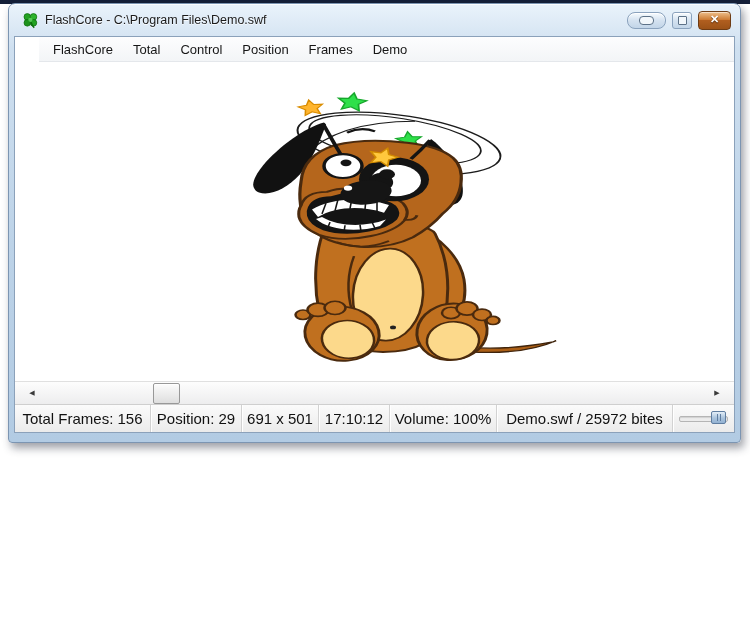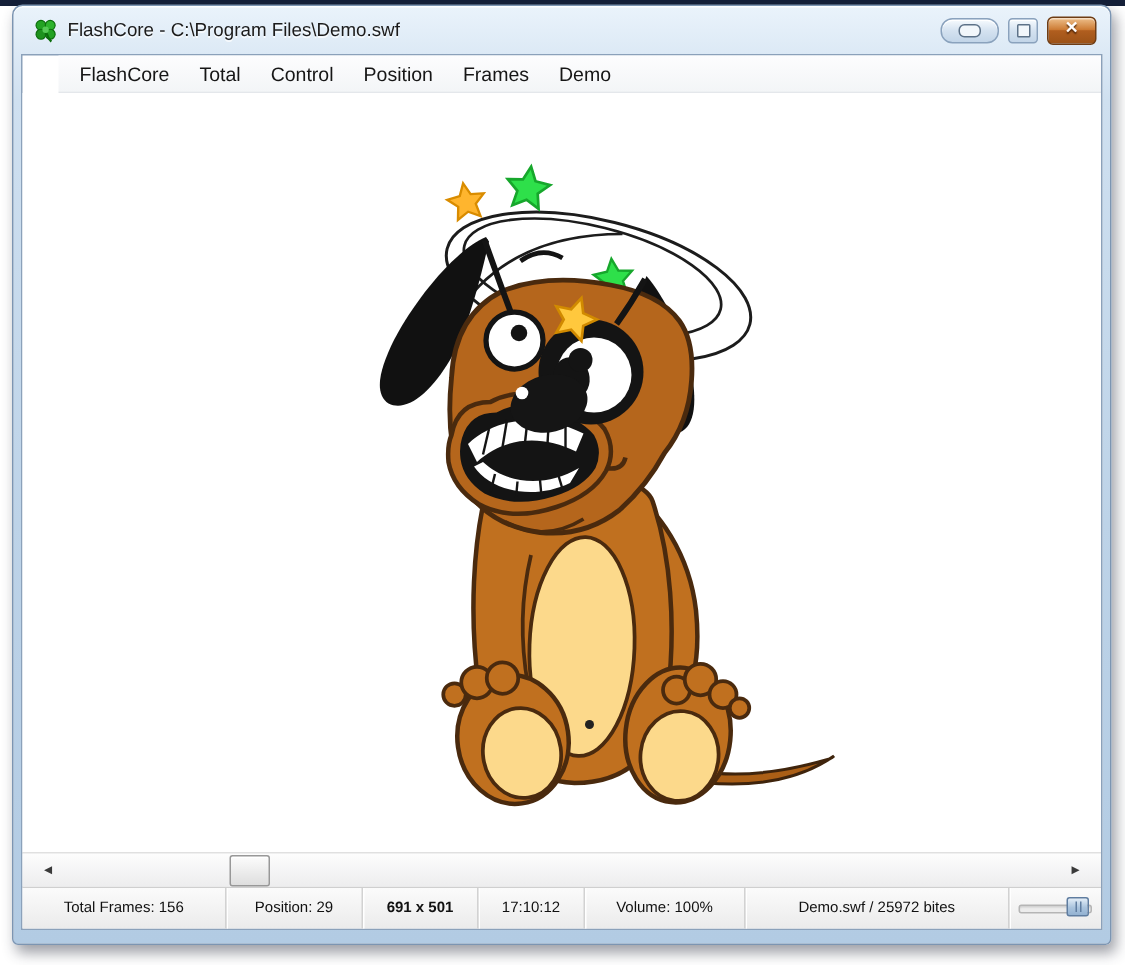--- a/index.html
+++ b/index.html
@@ -4,21 +4,21 @@
 <style>
   html,body{margin:0;padding:0;}
   body{
     width:750px;height:643px;position:relative;overflow:hidden;
     background:#ffffff;font-family:"Liberation Sans",sans-serif;
     -webkit-font-smoothing:antialiased;
   }
   .top-strip{position:absolute;left:0;top:0;width:750px;height:4px;background:#141f38;}
   
   .window{
-    position:absolute;left:8px;top:3px;width:733px;height:627px;box-sizing:border-box;
+    position:absolute;left:8px;top:3px;width:733px;height:440px;box-sizing:border-box;
     border:1px solid #7c95b2;border-radius:7px 7px 4px 4px;
     background:linear-gradient(180deg,#eaf3fb 0%,#cfe0f0 10%,#bdd3e8 55%,#b2cbe3 100%);
     box-shadow:3px 5px 9px rgba(40,45,60,.45), inset 0 1px 0 rgba(255,255,255,.85);
   }
   
   .titlebar{height:32px;display:flex;align-items:center;padding:0 9px 0 13px;cursor:default;}
   .app-icon{width:17px;height:17px;margin-right:6px;flex:0 0 auto;}
   .title-text{font-size:12.5px;color:#1b1b1b;text-shadow:0 1px 0 rgba(255,255,255,.75);white-space:nowrap;}
   .win-buttons{margin-left:auto;display:flex;align-items:center;gap:6px;}
   .btn-min,.btn-max{
@@ -63,29 +63,29 @@
   .scroll-arrow.right{right:8px;}
   .scroll-thumb{
     position:absolute;left:138px;top:1px;width:25px;height:19px;
     border:1px solid #989898;border-radius:2px;
     background:linear-gradient(180deg,#fcfcfc,#dedede);box-shadow:inset 0 1px 0 #fff;
   }
   
   .statusbar{
     height:28px;box-sizing:border-box;border-top:1px solid #cfcfcf;
     background:linear-gradient(180deg,#fbfbfb,#ebebeb);
-    display:flex;align-items:stretch;font-size:10px;color:#111;
+    display:flex;align-items:stretch;font-size:15px;color:#111;
   }
   .pane{
     display:flex;align-items:center;justify-content:center;white-space:nowrap;
     border-right:1px solid #d2d2d2;box-shadow:1px 0 0 #ffffff;
   }
   .pane:nth-of-type(1){width:135px;}
   .pane:nth-of-type(2){width:90px;}
-  .pane:nth-of-type(3){width:76px;font-weight:bold;}
+  .pane:nth-of-type(3){width:76px;}
   .pane:nth-of-type(4){width:70px;}
   .pane:nth-of-type(5){width:106px;}
   .pane:nth-of-type(6){width:175px;}
   .pane.slider-pane{flex:1;border-right:none;box-shadow:none;padding:0 6px;}
   .vol-groove{
     flex:1;height:4px;border:1px solid #b5b5b5;border-radius:2px;background:#ececec;
     position:relative;box-shadow:inset 0 1px 1px rgba(0,0,0,.12);
   }
   .vol-thumb{
     position:absolute;right:1px;top:-6px;width:15px;height:13px;box-sizing:border-box;

